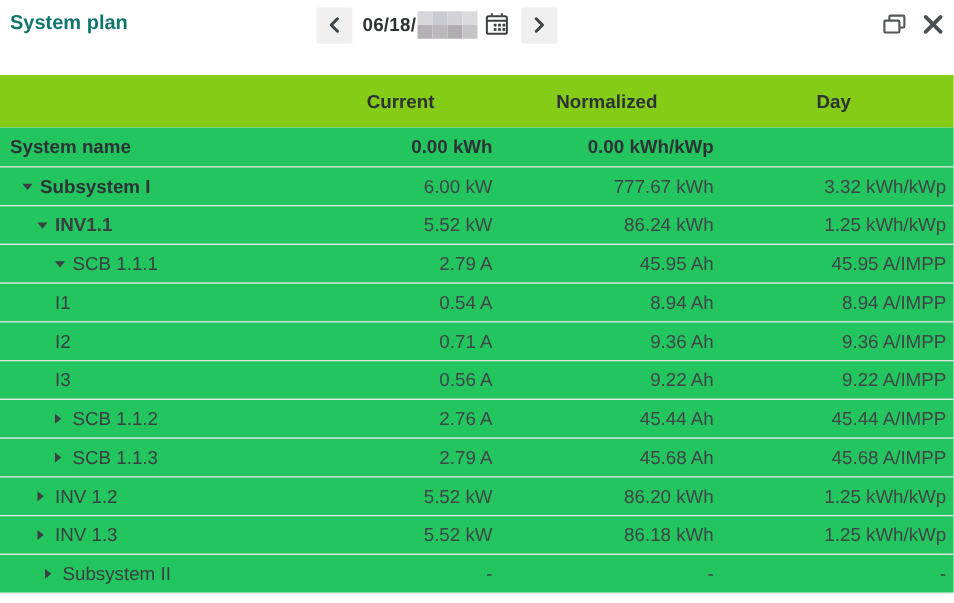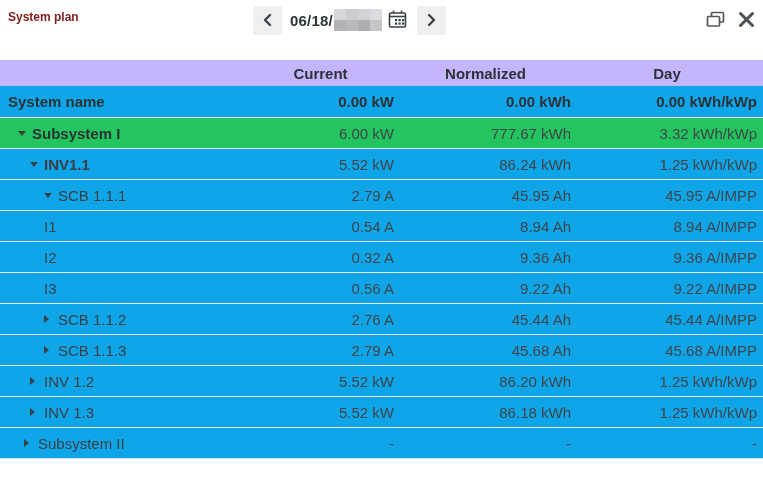--- a/index.html
+++ b/index.html
@@ -1,42 +1,42 @@
 <!DOCTYPE html>
 <html><head>
 <meta charset="utf-8">
 <style>
   * { box-sizing: border-box; margin: 0; padding: 0; }
   html, body { width: 763px; height: 482px; background: #ffffff; overflow: hidden; }
   body { font-family: "Liberation Sans", sans-serif; color: #33383c; }
 
   
   .titlebar { position: relative; height: 44px; width: 100%; }
-  .title { position: absolute; left: 8px; top: 10px; font-size: 12px; font-weight: bold; color: #7f1d1d; }
+  .title { position: absolute; left: 8px; top: 10px; font-size: 16px; font-weight: bold; color: #0f766e; }
 
   .datenav { position: absolute; left: 253px; top: 5px; display: flex; align-items: center; height: 30px; }
   .navbtn { width: 29px; height: 29px; background: #efefef; border: none; border-radius: 2px;
             display: flex; align-items: center; justify-content: center; cursor: pointer; }
   .navbtn svg { display: block; }
   .datetext { font-size: 15px; font-weight: bold; color: #2d3236; margin-left: 8px; letter-spacing: 0.2px; text-align: center; }
   .redacted { display: grid; grid-template-columns: repeat(4, 12px); grid-template-rows: 11px 11px; margin-left: 1px; }
   .redacted i { display: block; }
   .calbtn { background: none; border: none; padding: 0; margin-left: 5px; margin-right: 9px; cursor: pointer; height: 22px; }
 
   .wincontrols { position: absolute; right: 8px; top: 11px; display: flex; align-items: center; gap: 13px; }
   .iconbtn { background: none; border: none; padding: 0; cursor: pointer; display: flex; }
 
   
   .table { margin-top: 16px; width: 763px; font-size: 15px; }
   .thead { display: grid; grid-template-columns: 247px 153px 177px 186px;
-           background: #c4b5fd; height: 26px; align-items: center; }
+           background: #84cc16; height: 42px; align-items: center; }
   .thead .th { text-align: center; font-weight: bold; color: #2d3236; padding-right: 6px; }
   .tbody { border-bottom: 1px solid #e2e2e2; }
   .row { display: grid; grid-template-columns: 247px 153px 177px 186px;
-         height: 31px; align-items: center; background: #0ea5e9; cursor: pointer; }
+         height: 31px; align-items: center; background: #22c55e; cursor: pointer; }
   .row + .row { border-top: 1px solid #e6e6e6; }
   .row.hl { background: #22c55e; }
   .namecell { display: flex; align-items: center; overflow: hidden; white-space: nowrap; }
   .toggle { width: 9px; display: inline-flex; justify-content: flex-start; margin-right: 5px; flex: none; }
   .tri-down { width: 0; height: 0; border-left: 4.5px solid transparent; border-right: 4.5px solid transparent;
               border-top: 5.5px solid #3a3f43; }
   .tri-right { width: 0; height: 0; border-top: 4.5px solid transparent; border-bottom: 4.5px solid transparent;
                border-left: 5.5px solid #3a3f43; }
   .lbl { color: #3a3f44; }
   .row.boldrow .lbl { font-weight: bold; color: #2d3236; }
@@ -118,21 +118,20 @@
     <div class="th"></div>
     <div class="th">Current</div>
     <div class="th">Normalized</div>
     <div class="th">Day</div>
   </div>
   <div class="tbody" id="tbody">
       <div class="row boldrow boldvals">
         <div class="namecell" style="padding-left: 8px;">
           <span class="lbl">System name</span>
         </div>
-        <div class="val">0.00 kW</div>
         <div class="val">0.00 kWh</div>
         <div class="val">0.00 kWh/kWp</div>
       </div>
       <div class="row hl boldrow">
         <div class="namecell" style="padding-left: 18px;">
           <span class="toggle">
             <span class="tri-down"></span>
           </span>
           <span class="lbl">Subsystem I</span>
         </div>
@@ -167,21 +166,21 @@
           <span class="lbl">I1</span>
         </div>
         <div class="val">0.54 A</div>
         <div class="val">8.94 Ah</div>
         <div class="val">8.94 A/IMPP</div>
       </div>
       <div class="row">
         <div class="namecell" style="padding-left: 44px;">
           <span class="lbl">I2</span>
         </div>
-        <div class="val">0.32 A</div>
+        <div class="val">0.71 A</div>
         <div class="val">9.36 Ah</div>
         <div class="val">9.36 A/IMPP</div>
       </div>
       <div class="row">
         <div class="namecell" style="padding-left: 44px;">
           <span class="lbl">I3</span>
         </div>
         <div class="val">0.56 A</div>
         <div class="val">9.22 Ah</div>
         <div class="val">9.22 A/IMPP</div>
@@ -224,21 +223,21 @@
           <span class="toggle">
             <span class="tri-right"></span>
           </span>
           <span class="lbl">INV 1.3</span>
         </div>
         <div class="val">5.52 kW</div>
         <div class="val">86.18 kWh</div>
         <div class="val">1.25 kWh/kWp</div>
       </div>
       <div class="row">
-        <div class="namecell" style="padding-left: 24px;">
+        <div class="namecell" style="padding-left: 24px; margin-left: 12px;">
           <span class="toggle">
             <span class="tri-right"></span>
           </span>
           <span class="lbl">Subsystem II</span>
         </div>
         <div class="val">-</div>
         <div class="val">-</div>
         <div class="val">-</div>
       </div>
     </div>

